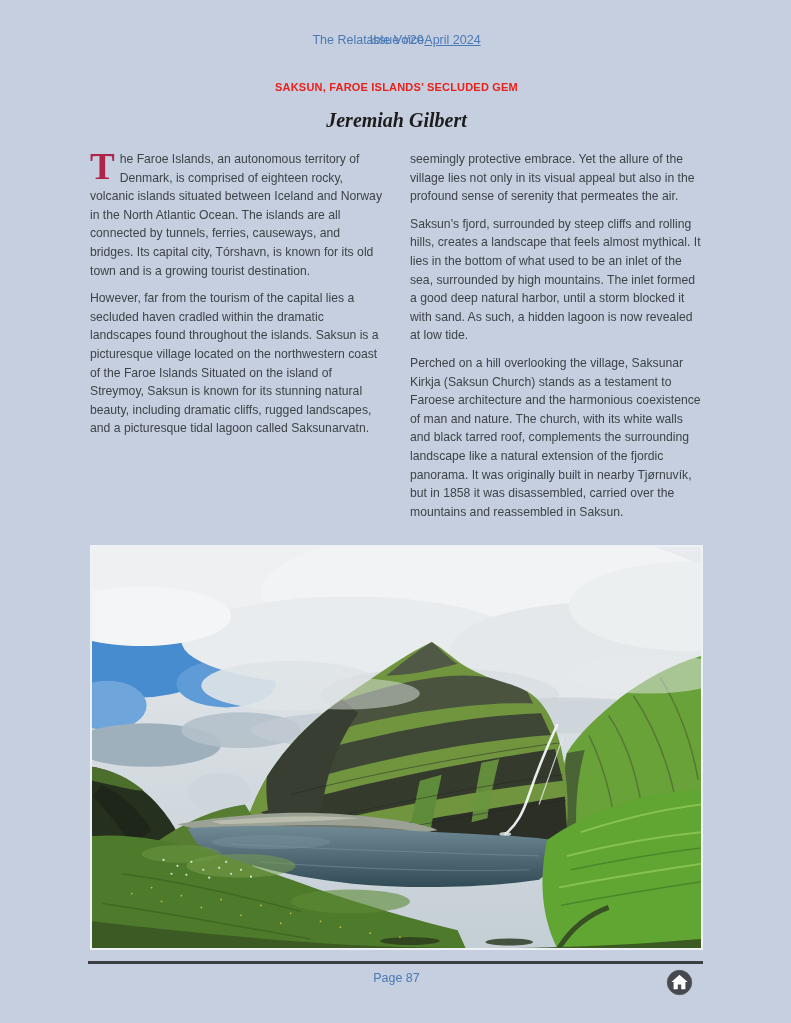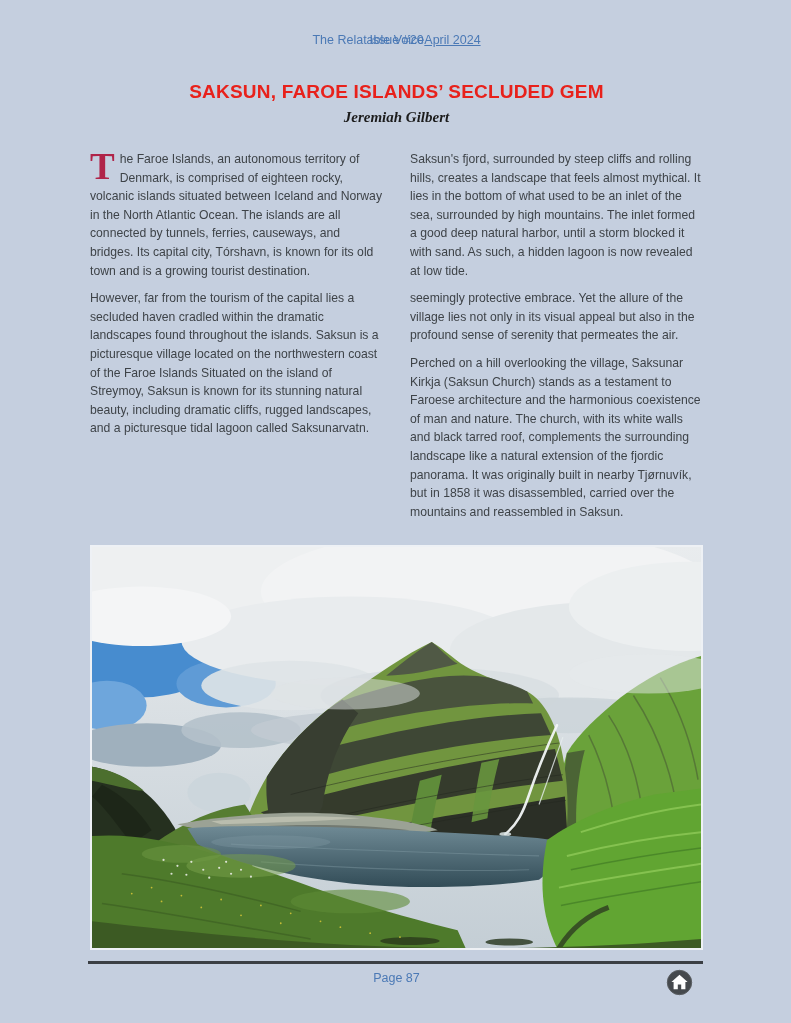--- a/index.html
+++ b/index.html
@@ -17,27 +17,27 @@
     display:flex;justify-content:center;align-items:baseline;
     color:#4b79b5;font-size:12.5px;line-height:14px;
   }
   .masthead .mid{position:absolute;left:0;right:0;text-align:center;}
   .masthead .right{text-align:right;text-decoration:underline;}
   .masthead span{position:relative;}
 
   .title{
     position:absolute;top:81px;left:90px;width:613px;margin:0;
     text-align:center;color:#e8211b;
-    font-size:19px;font-weight:bold;letter-spacing:.2px;
+    font-size:11px;font-weight:bold;letter-spacing:.2px;
   }
   .byline{
     position:absolute;top:109px;left:90px;width:613px;
     text-align:center;color:#1c1c1c;
     font-family:"Liberation Serif", serif;
-    font-style:italic;font-weight:bold;font-size:15px;
+    font-style:italic;font-weight:bold;font-size:20px;
   }
 
   .columns{
     position:absolute;top:150px;left:90px;width:613px;
     display:flex;gap:28px;
     color:#3e4348;font-size:12.2px;line-height:18.6px;
   }
   .col{width:292px;}
   .col p{margin:0 0 9px 0;text-align:left;}
   .dropcap{
@@ -83,22 +83,22 @@
 
   <h1 class="title">SAKSUN, FAROE ISLANDS’ SECLUDED GEM</h1>
   <div class="byline">Jeremiah Gilbert</div>
 
   <div class="columns">
     <div class="col">
       <p><span class="dropcap">T</span><span>he Faroe Islands, an autonomous territory of Denmark, is comprised of eighteen rocky, volcanic islands situated between Iceland and Norway in the North Atlantic Ocean. The islands are all connected by tunnels, ferries, causeways, and bridges. Its capital city, Tórshavn, is known for its old town and is a growing tourist destination.</span></p>
       <p>However, far from the tourism of the capital lies a secluded haven cradled within the dramatic landscapes found throughout the islands. Saksun is a picturesque village located on the northwestern coast of the Faroe Islands Situated on the island of Streymoy, Saksun is known for its stunning natural beauty, including dramatic cliffs, rugged landscapes, and a picturesque tidal lagoon called Saksunarvatn.</p>
     </div>
     <div class="col">
+      <p>seemingly protective embrace. Yet the allure of the village lies not only in its visual appeal but also in the profound sense of serenity that permeates the air.</p>
       <p>Saksun's fjord, surrounded by steep cliffs and rolling hills, creates a landscape that feels almost mythical. It lies in the bottom of what used to be an inlet of the sea, surrounded by high mountains. The inlet formed a good deep natural harbor, until a storm blocked it with sand. As such, a hidden lagoon is now revealed at low tide.</p>
-      <p>seemingly protective embrace. Yet the allure of the village lies not only in its visual appeal but also in the profound sense of serenity that permeates the air.</p>
       <p>Perched on a hill overlooking the village, Saksunar Kirkja (Saksun Church) stands as a testament to Faroese architecture and the harmonious coexistence of man and nature. The church, with its white walls and black tarred roof, complements the surrounding landscape like a natural extension of the fjordic panorama. It was originally built in nearby Tjørnuvík, but in 1858 it was disassembled, carried over the mountains and reassembled in Saksun.</p>
     </div>
   </div>
 
   <figure class="photo">
     <svg viewBox="0 0 613 405" preserveAspectRatio="none">
       <defs>
         <linearGradient id="sky" x1="0" y1="0" x2="0" y2="1">
           <stop offset="0" stop-color="#e9ecee"></stop>
           <stop offset="1" stop-color="#c4ced5"></stop>

